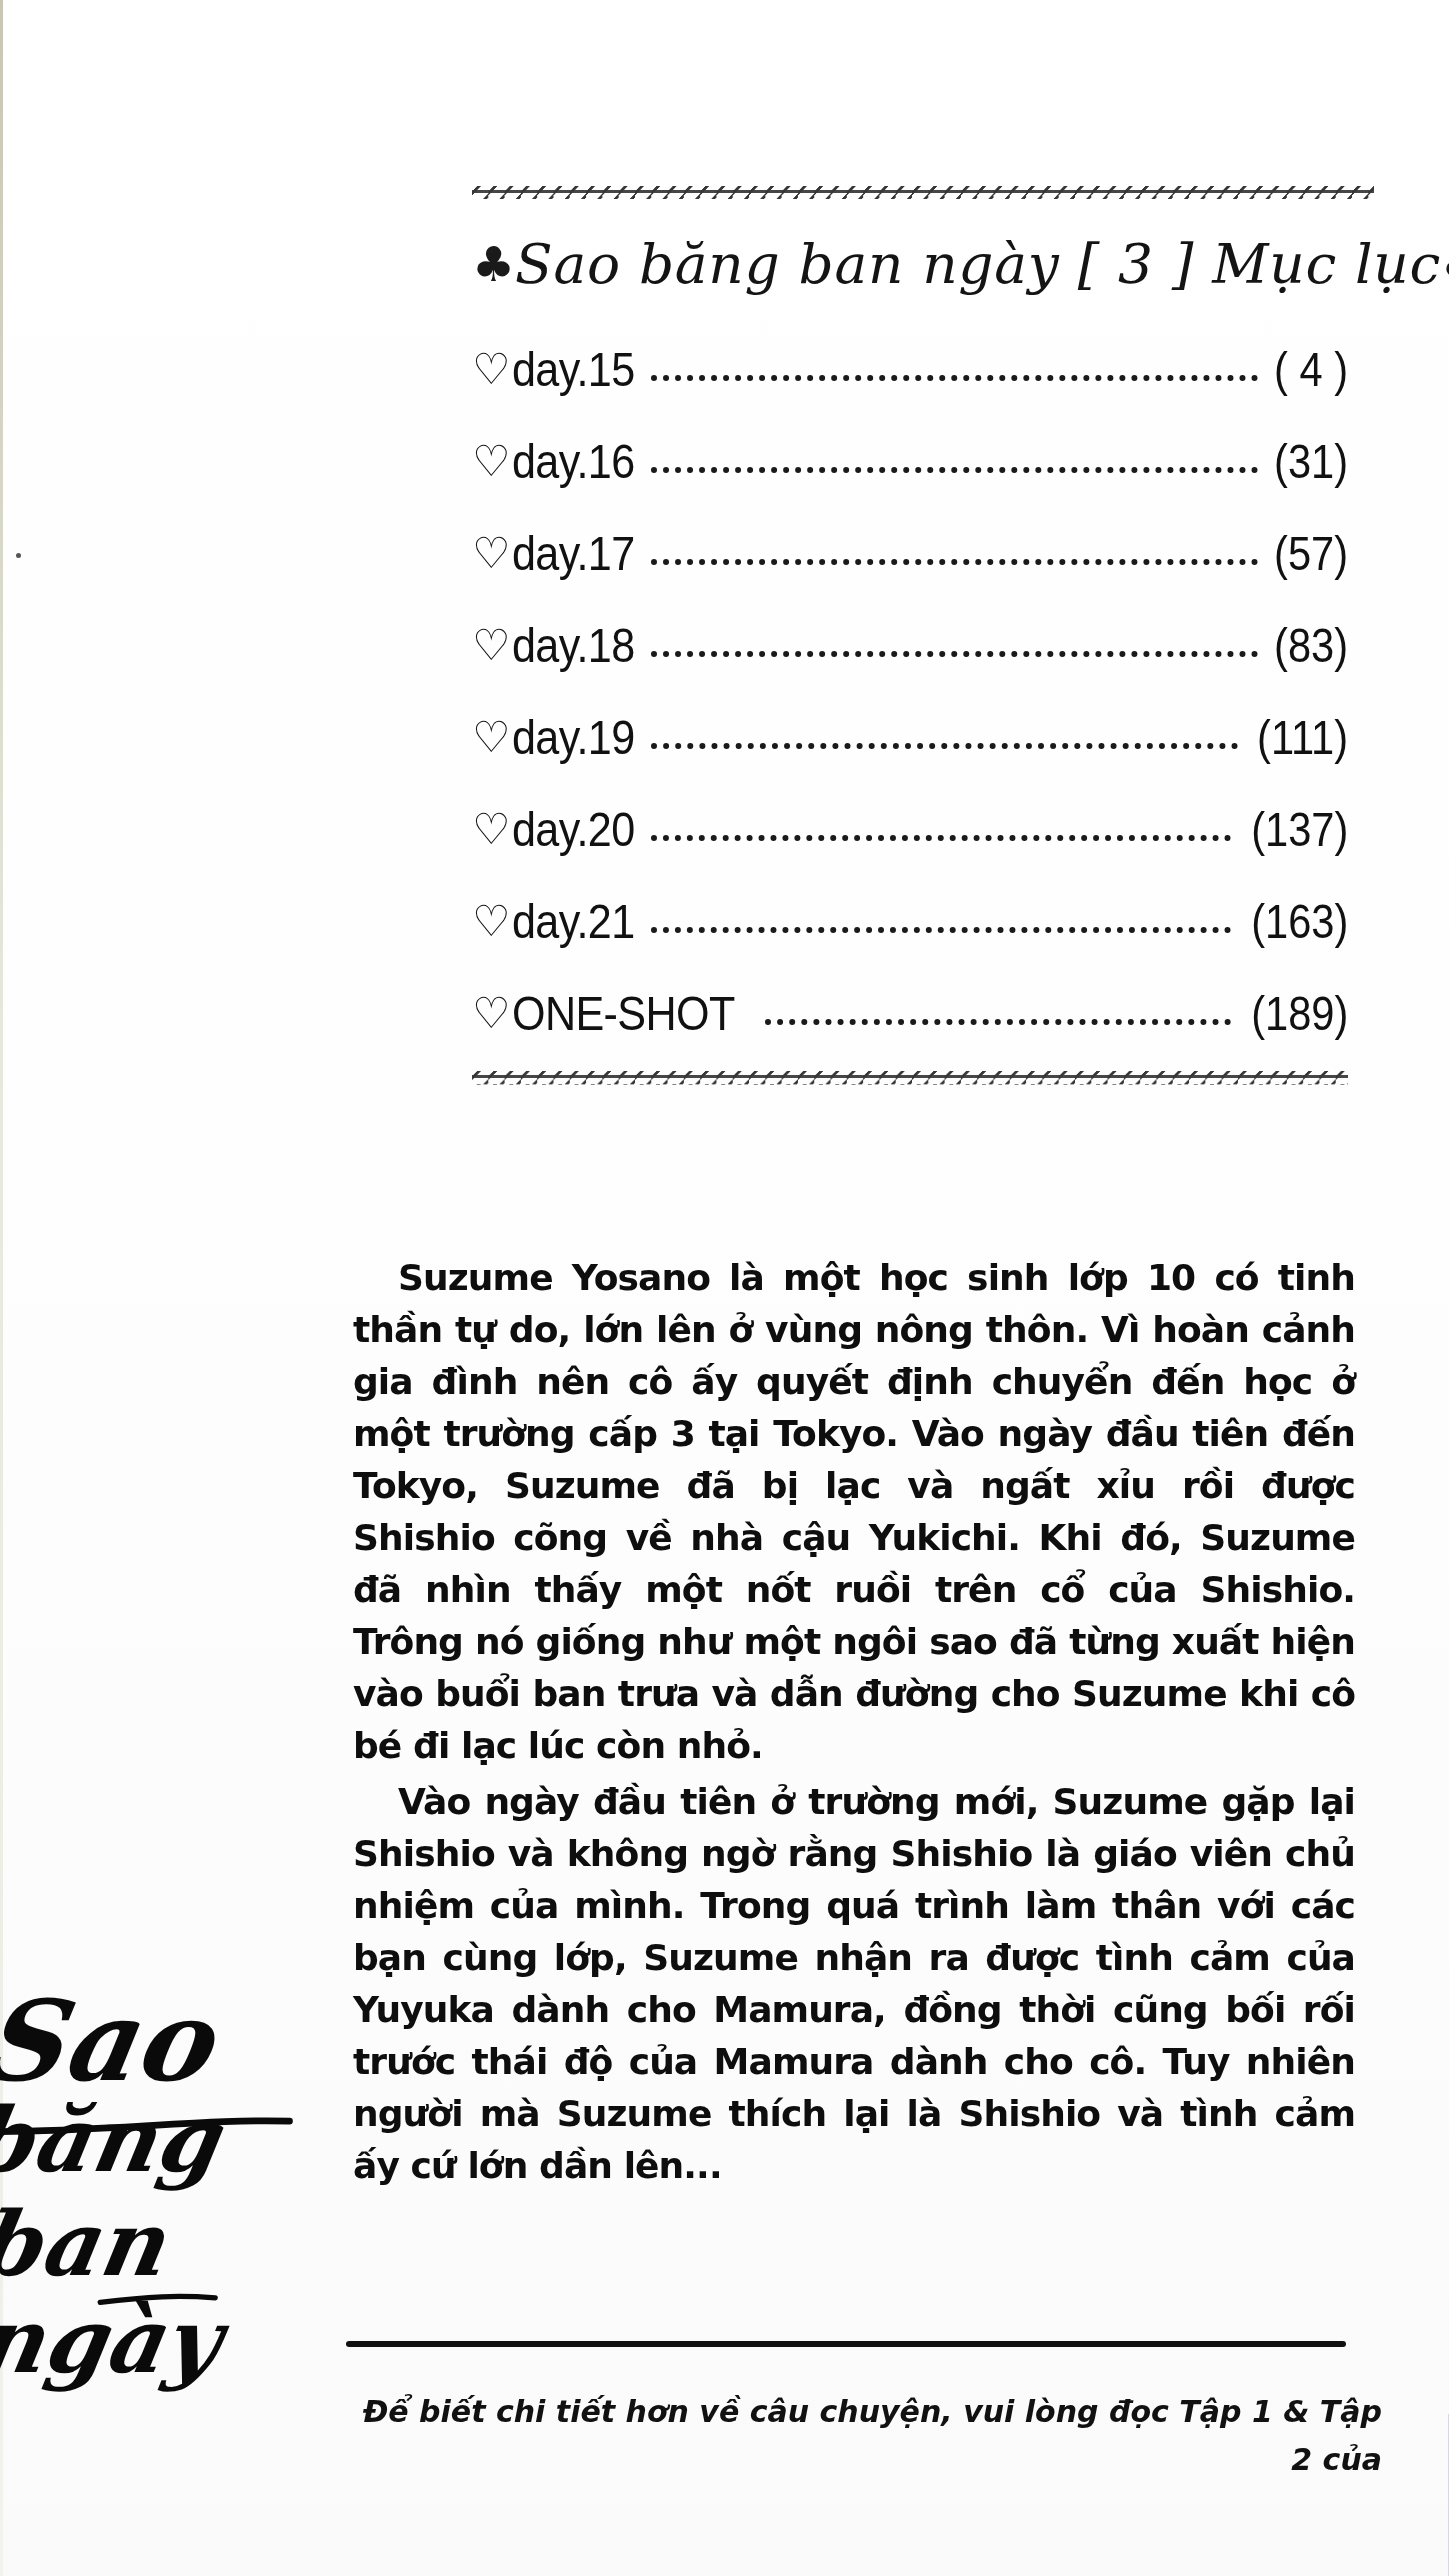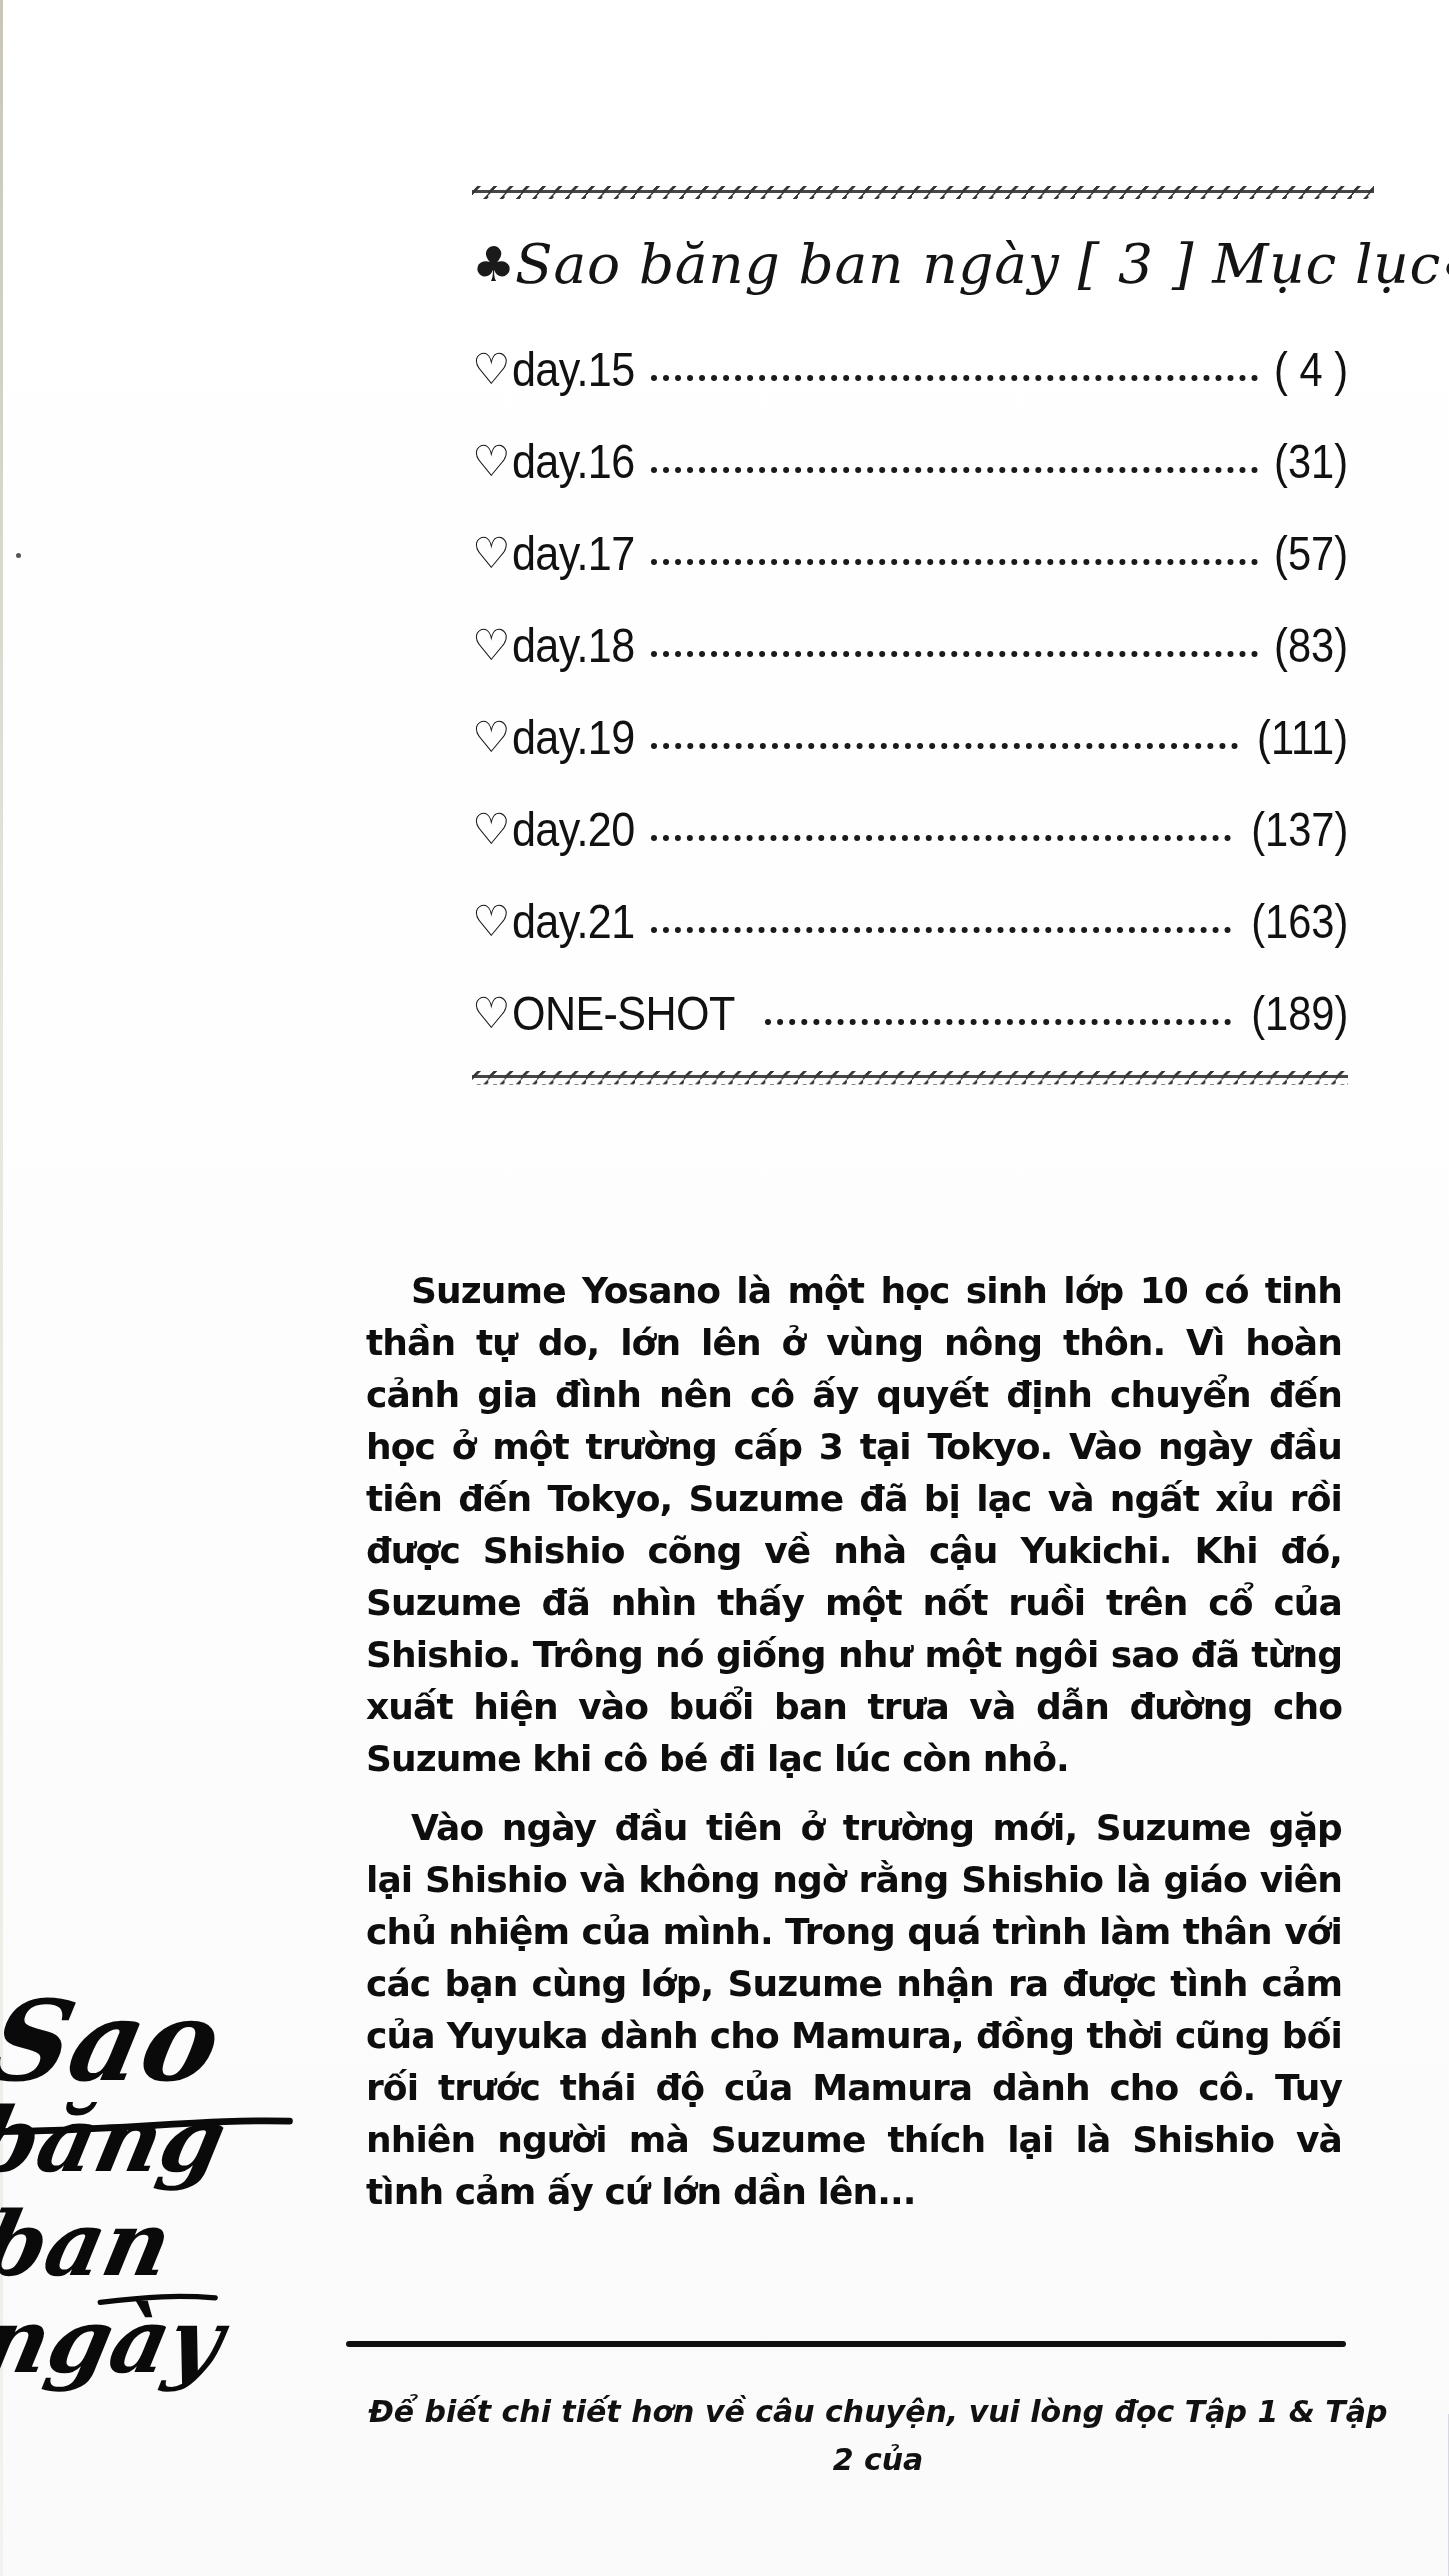--- a/index.html
+++ b/index.html
@@ -123,39 +123,39 @@
     top: 1248px;
     width: 1010px;
     font-family: "DejaVu Sans", "Liberation Sans", sans-serif;
     font-weight: bold;
     font-size: 36px;
     line-height: 52px;
     color: #0e0e0e;
     text-align: justify;
   }
   .synopsis p {
-    margin: 17px;
+    margin: 4px;
     text-indent: 45px;
     letter-spacing: -0.9px;
   }
   .divider {
     position: absolute;
     left: 346px;
     top: 2341px;
     width: 1000px;
     height: 6px;
     background: #111;
     border-radius: 3px;
   }
   .footer-note {
     position: absolute;
-    left: 358px;
+    left: 342px;
     top: 2388px;
     width: 1040px;
-    text-align: center;
+    text-align: right;
     font-family: "DejaVu Sans", "Liberation Sans", sans-serif;
     font-weight: bold;
     font-style: italic;
     font-size: 30px;
     line-height: 48px;
     color: #111;
   }
 
   
   .logo {

